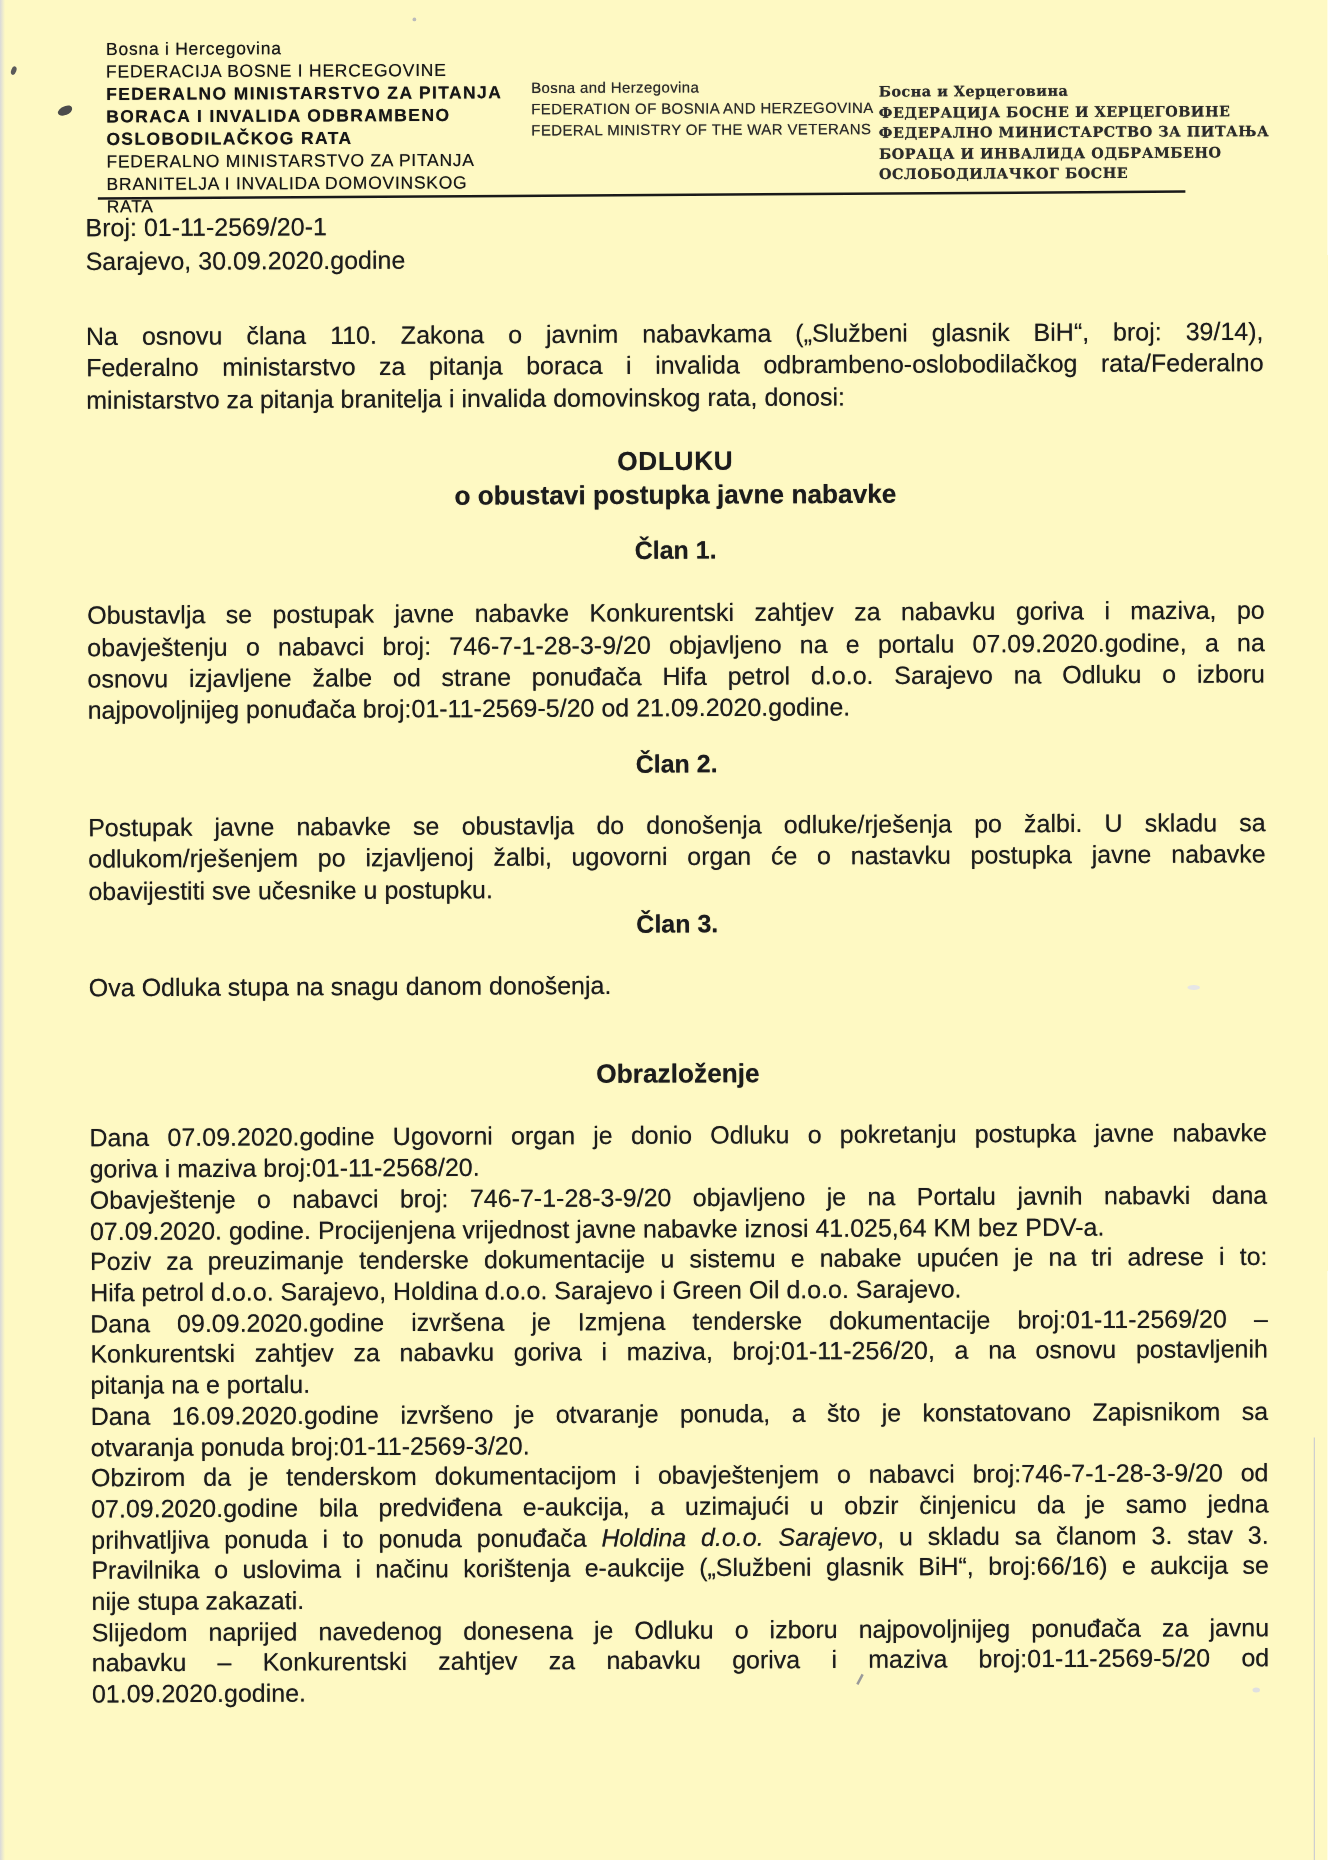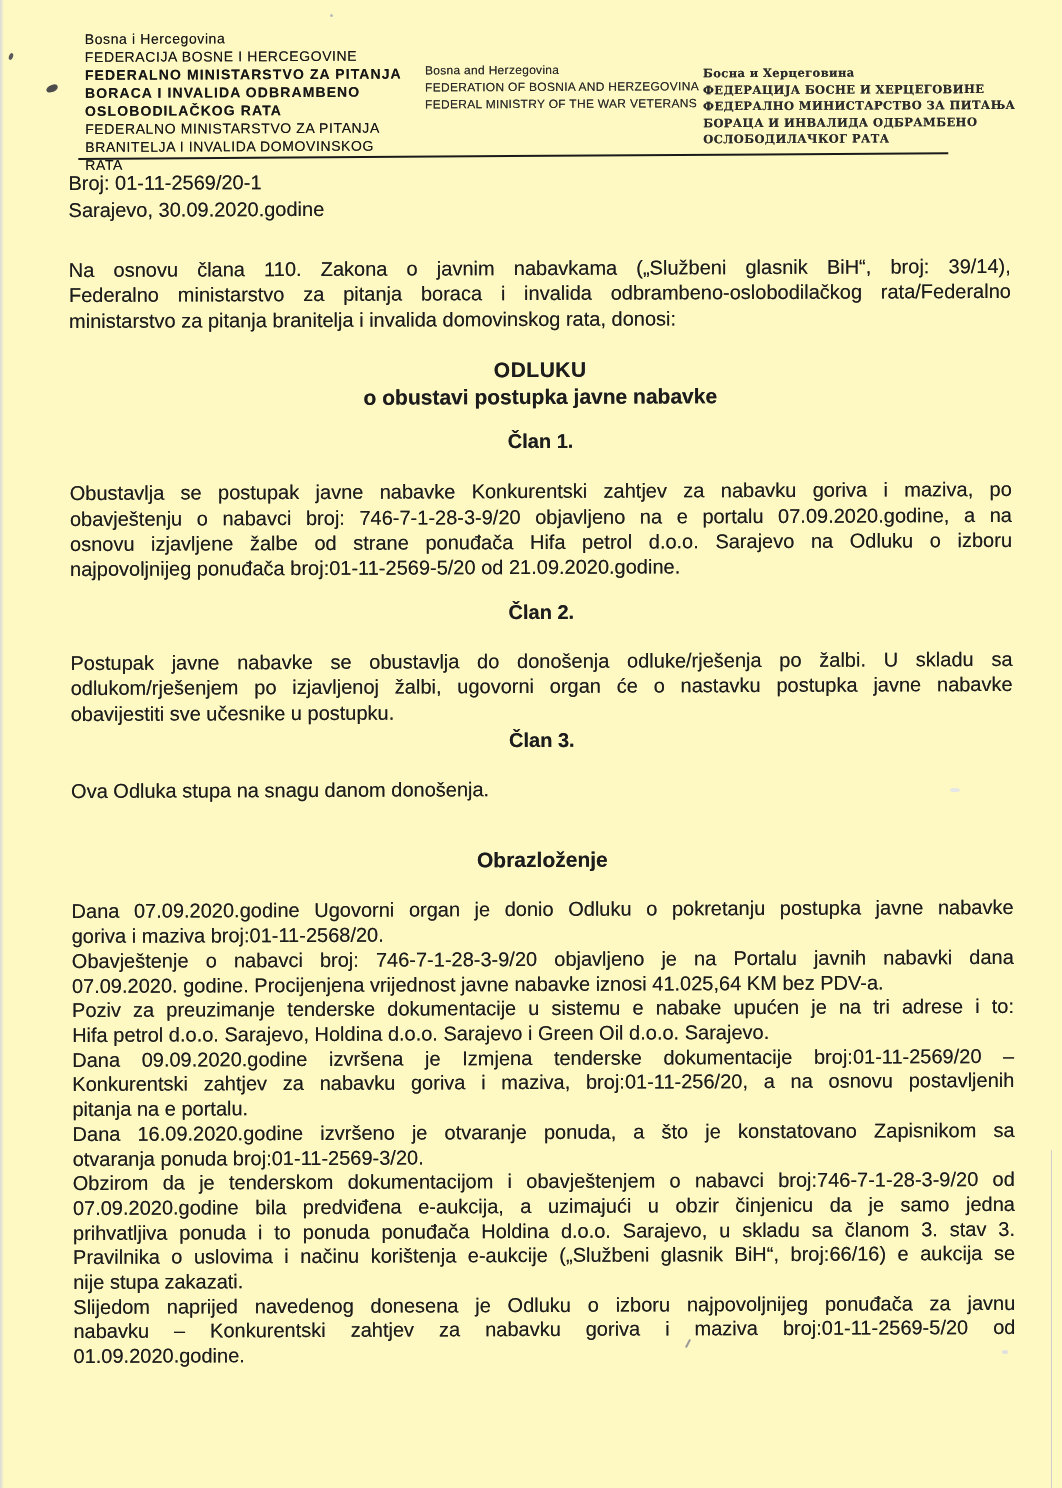--- a/index.html
+++ b/index.html
@@ -17,21 +17,21 @@
   .hdr-left .line.b{font-weight:bold;letter-spacing:1.1px;}
   .hdr-center{left:425px;top:62px;width:290px;font-size:12px;line-height:17px;letter-spacing:.3px;color:#2a2a2a;}
   .hdr-right{left:703px;top:38px;width:324px;font-family:"DejaVu Serif",serif;font-weight:bold;
              font-size:11.5px;line-height:16.5px;letter-spacing:.4px;color:#2b2b2b;margin-top:28px;}
   .hdr-rule{position:absolute;left:78px;top:155px;width:870px;height:2px;background:#1a1a1a;transform:rotate(-0.12deg);}
 
   
   .content{position:absolute;left:68px;top:0;width:942px;}
   .line{text-align:left;}
   .line.j{text-align:justify;text-align-last:justify;}
-  .line .i{}
+  .line .i{font-style:italic;}
   .para .line{font-size:20px;line-height:25.4px;}
   .rationale-body .line{font-size:20px;line-height:24.7px;}
 
   .meta{margin-top:168px;font-size:20px;line-height:27px;}
   .preamble{margin-top:34px;}
   .doc-title{margin-top:24px;text-align:center;font-weight:bold;font-size:21px;line-height:27px;letter-spacing:.5px;}
   .doc-subtitle{text-align:center;font-weight:bold;font-size:21px;line-height:27px;}
   .article-heading{text-align:center;font-weight:bold;font-size:20px;line-height:26px;}
   .h-clan1{margin-top:18px;}
   .para-1{margin-top:25px;}
@@ -71,21 +71,21 @@
     <div class="hdr-block hdr-center">
         <div class="line"><span>Bosna and Herzegovina</span></div>
         <div class="line"><span>FEDERATION OF BOSNIA AND HERZEGOVINA</span></div>
         <div class="line"><span>FEDERAL MINISTRY OF THE WAR VETERANS</span></div>
       </div>
     <div class="hdr-block hdr-right">
         <div class="line"><span>Босна и Херцеговина</span></div>
         <div class="line"><span>ФЕДЕРАЦИЈА БОСНЕ И ХЕРЦЕГОВИНЕ</span></div>
         <div class="line"><span>ФЕДЕРАЛНО МИНИСТАРСТВО ЗА ПИТАЊА</span></div>
         <div class="line"><span>БОРАЦА И ИНВАЛИДА ОДБРАМБЕНО</span></div>
-        <div class="line"><span>ОСЛОБОДИЛАЧКОГ РАТА</span></div>
+        <div class="line"><span>ОСЛОБОДИЛАЧКОГ БОСНЕ</span></div>
       </div>
     <div class="hdr-rule"></div>
 
     <div class="content">
 
       <div class="meta">
         <div>Broj: 01-11-2569/20-1</div>
         <div>Sarajevo, 30.09.2020.godine</div>
       </div>
 

